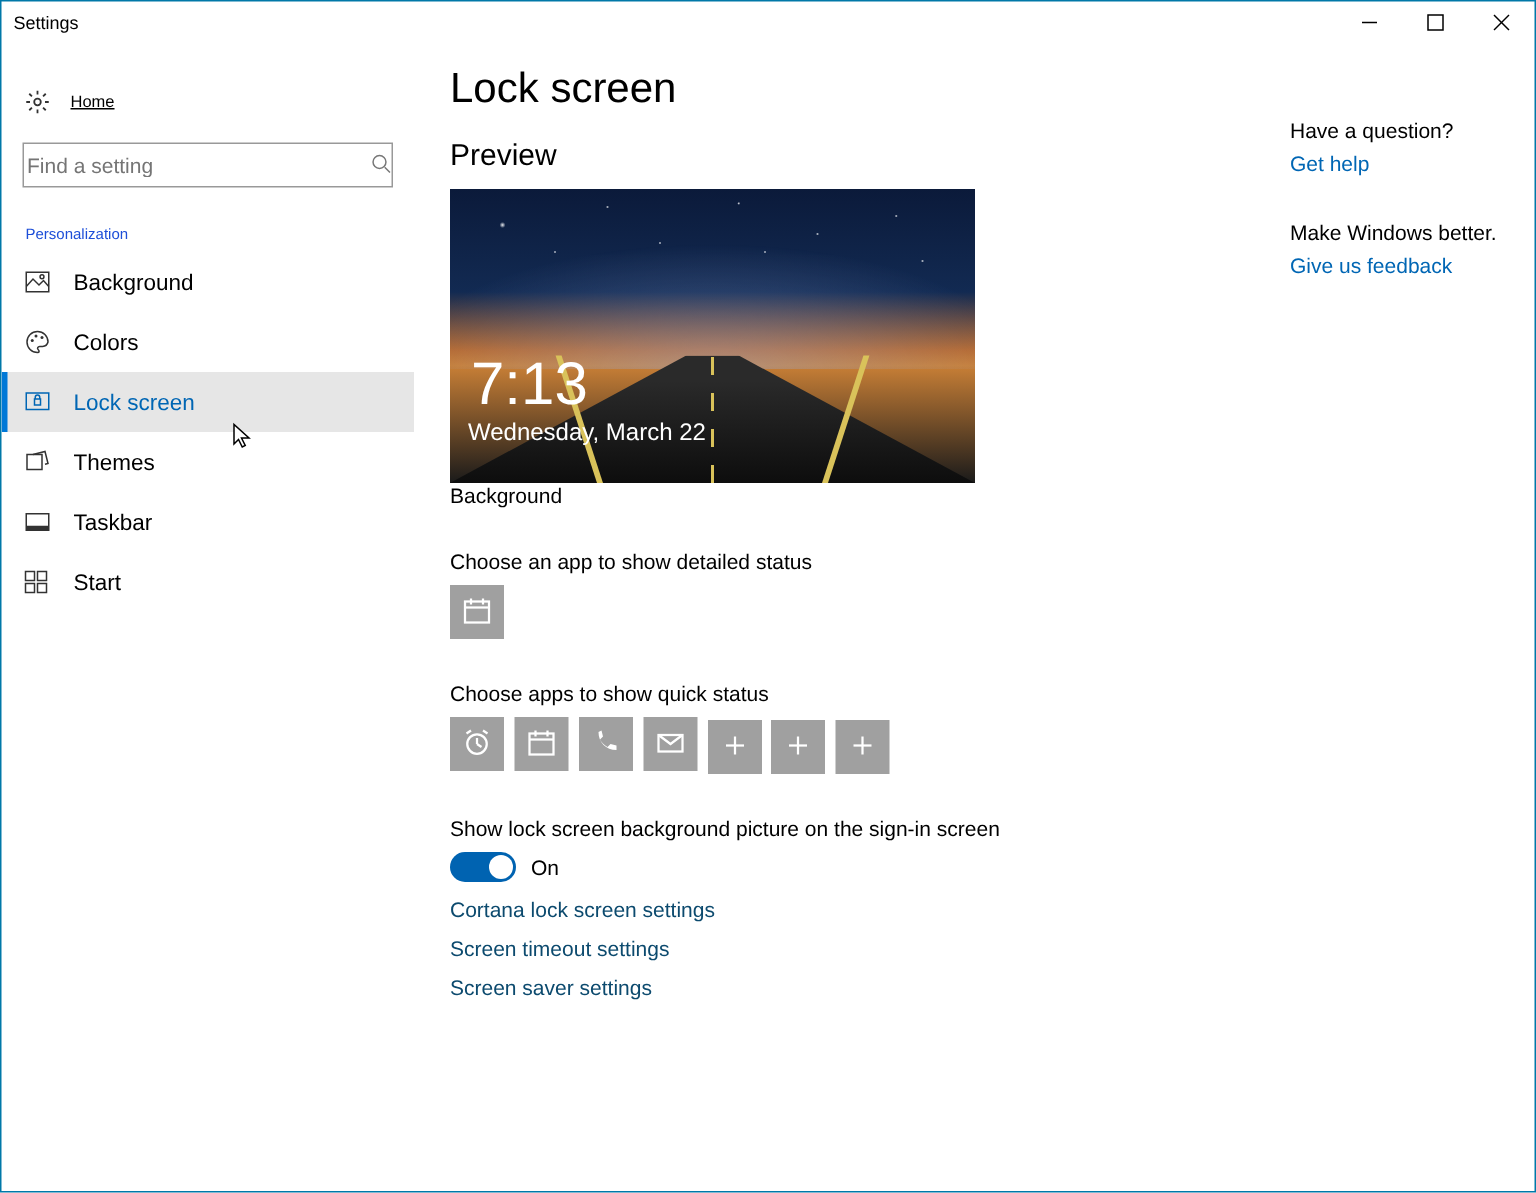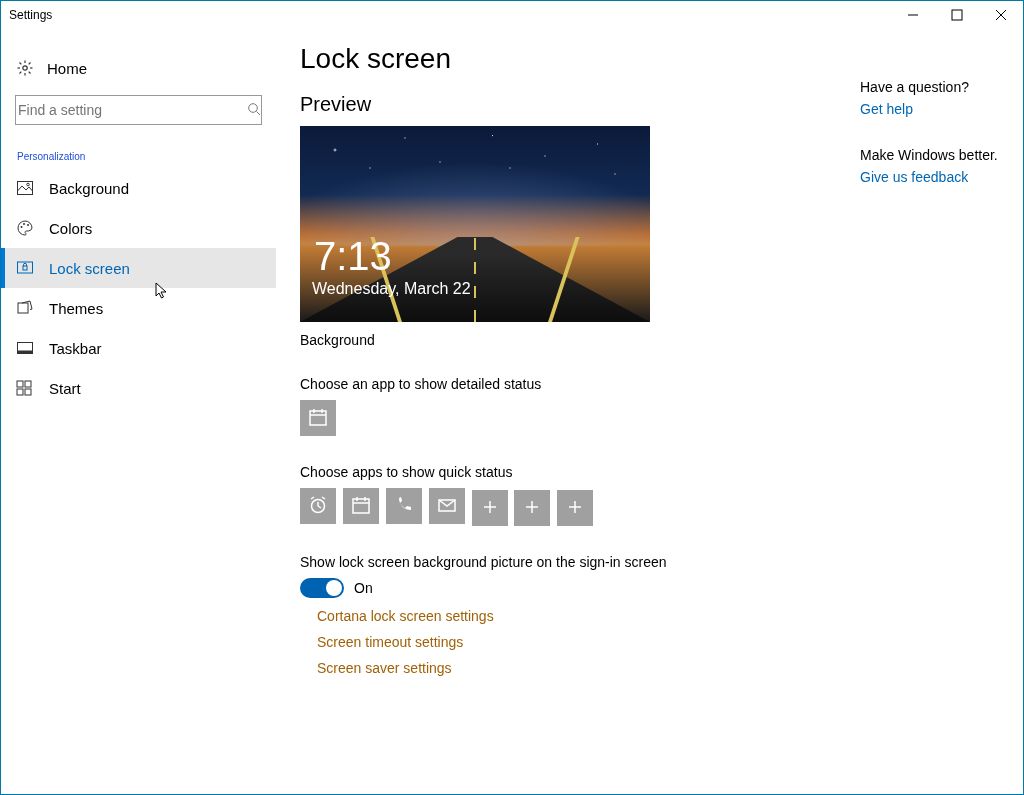--- a/index.html
+++ b/index.html
@@ -37,21 +37,22 @@
   
   .sidebar {
     width: 275px;
     padding-top: 22px;
   }
   .home-row {
     display: flex;
     align-items: center;
     padding: 0 16px;
     height: 34px;
-    font-size: 15px;
+    font-size: 11px;
+    text-decoration: underline;
   }
   .home-row .icon { width: 22px; display:flex; align-items:center; }
   .home-row .label { margin-left: 8px; }
   .search-wrap {
     padding: 10px 14px 0 14px;
   }
   .search {
     position: relative;
     border: 1px solid #999;
     height: 30px;
@@ -121,21 +122,21 @@
     height: 196px;
     position: relative;
     background: linear-gradient(to bottom,
       #0b1a3a 0%,
       #122a52 35%,
       #b86a2e 55%,
       #c87f36 60%,
       #1a1a1a 100%);
     color: #fff;
     overflow: hidden;
-    margin-bottom: 10px;
+    margin-bottom: 0;
   }
   .preview .milky {
     position:absolute; left:0; right:0; top:0; height:120px;
     background:
      radial-gradient(350px 140px at 50% 120px, rgba(150,170,220,0.45), transparent 60%),
      radial-gradient(2px 2px at 10% 20%, #fff, transparent),
      radial-gradient(1px 1px at 30% 10%, #fff, transparent),
      radial-gradient(1px 1px at 70% 25%, #fff, transparent),
      radial-gradient(1px 1px at 85% 15%, #fff, transparent),
      radial-gradient(1px 1px at 55% 8%, #fff, transparent),
@@ -205,22 +206,22 @@
     position: relative;
     margin-right: 10px;
   }
   .toggle .knob {
     position:absolute; right:2px; top:2px;
     width:16px; height:16px; border-radius:50%;
     background:#fff;
   }
   .toggle-label { font-size:14px; }
   .link {
-    color: #a16207;
-    margin: 10px 17px;
+    color: #0c4a6e;
+    margin: 10px 0;
     font-size: 14px;
     cursor: pointer;
   }
   .rhead { font-size: 14px; margin-bottom: 6px; }
   .rlink { color:#0066b4; font-size:14px; margin-bottom:30px; cursor:pointer; }
   .cursor {
     position: absolute;
     left: 155px; top: 282px;
     pointer-events:none;
   }

